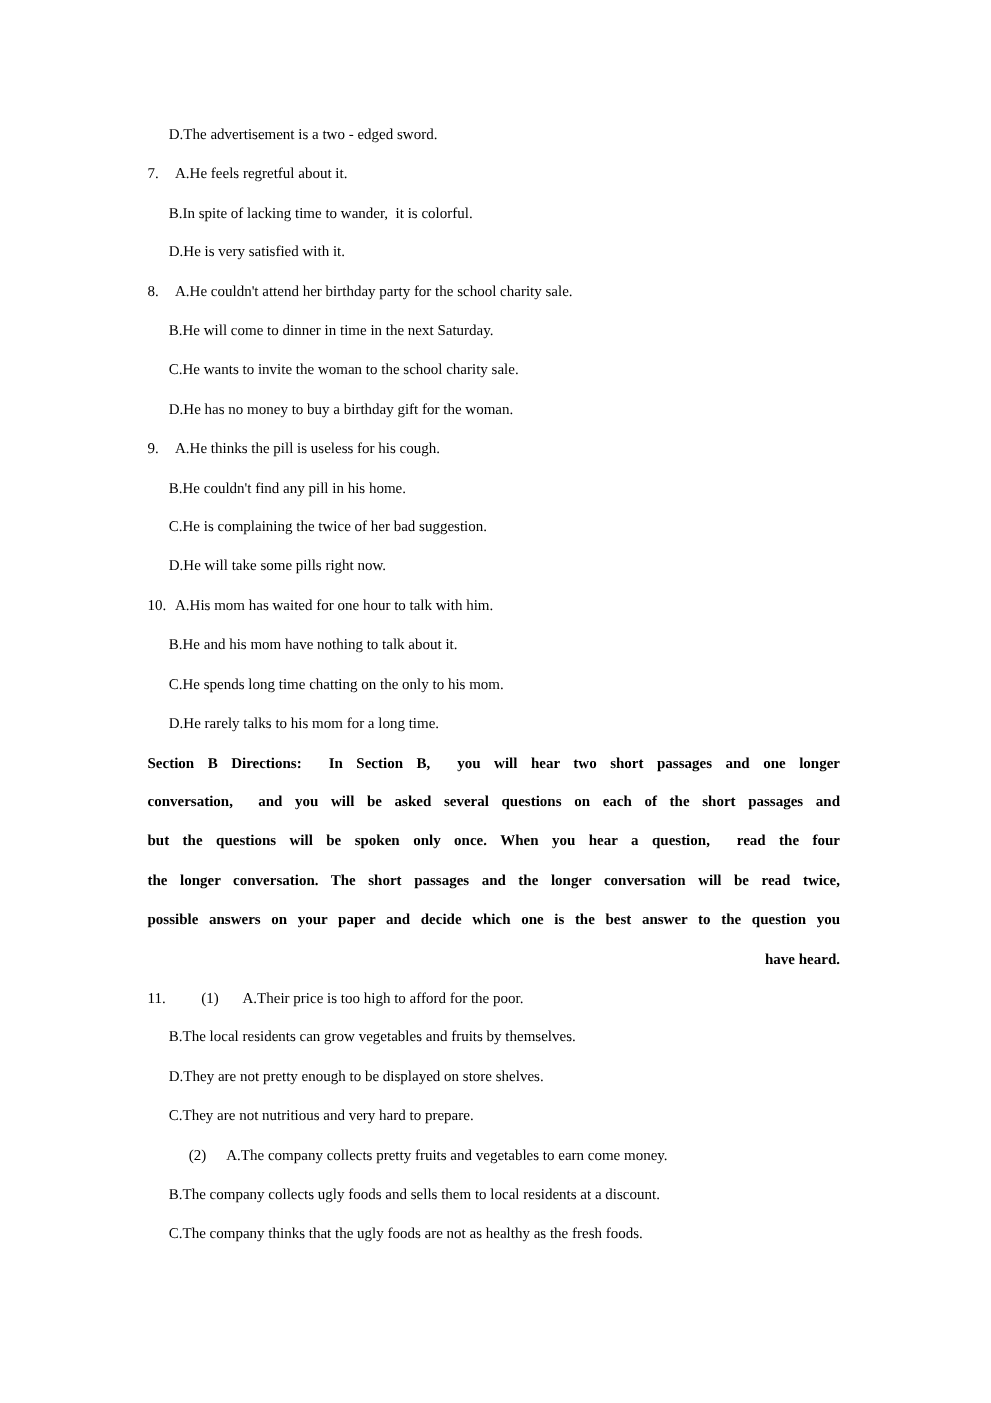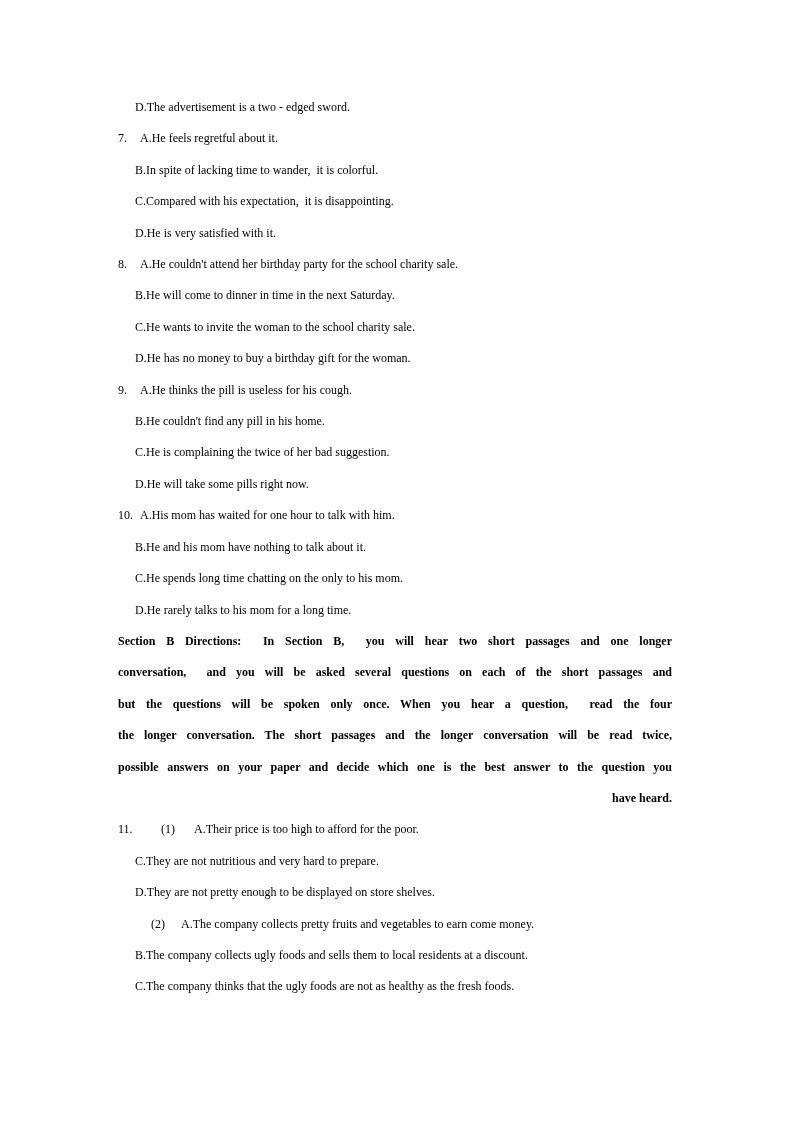--- a/index.html
+++ b/index.html
@@ -57,21 +57,20 @@
 </head>
 <body>
 
 <div class="page">
   <div class="content">
 
     <p class="line opt">D.The advertisement is a two - edged sword.</p>
 
     <p class="line"><span class="num">7.</span><span>A.He feels regretful about it.</span></p>
     <p class="line opt">B.In spite of lacking time to wander,&nbsp; it is colorful.</p>
-    <p class="line opt">C.Compared with his expectation,&nbsp; it is disappointing.</p>
     <p class="line opt">D.He is very satisfied with it.</p>
 
     <p class="line"><span class="num">8.</span><span>A.He couldn't attend her birthday party for the school charity sale.</span></p>
     <p class="line opt">B.He will come to dinner in time in the next Saturday.</p>
     <p class="line opt">C.He wants to invite the woman to the school charity sale.</p>
     <p class="line opt">D.He has no money to buy a birthday gift for the woman.</p>
 
     <p class="line"><span class="num">9.</span><span>A.He thinks the pill is useless for his cough.</span></p>
     <p class="line opt">B.He couldn't find any pill in his home.</p>
     <p class="line opt">C.He is complaining the twice of her bad suggestion.</p>
@@ -83,21 +82,22 @@
     <p class="line opt">D.He rarely talks to his mom for a long time.</p>
 
     <p class="line jline">Section B Directions:&nbsp; In Section B,&nbsp; you will hear two short passages and one longer</p>
     <p class="line jline">conversation,&nbsp; and you will be asked several questions on each of the short passages and</p>
     <p class="line jline">but the questions will be spoken only once. When you hear a question,&nbsp; read the four</p>
     <p class="line jline">the longer conversation. The short passages and the longer conversation will be read twice,</p>
     <p class="line jline">possible answers on your paper and decide which one is the best answer to the question you</p>
     <p class="line bline">have heard.</p>
 
     <p class="line"><span class="num11">11.</span><span class="plabel1">(1)</span><span>A.Their price is too high to afford for the poor.</span></p>
+    <p class="line opt">B.The local residents can grow vegetables and fruits by themselves.</p>
+    <p class="line opt">D.They are not pretty enough to be displayed on store shelves.</p>
     <p class="line opt">C.They are not nutritious and very hard to prepare.</p>
-    <p class="line opt">D.They are not pretty enough to be displayed on store shelves.</p>
 
     <p class="line opt"><span class="plabel2">(2)</span><span>A.The company collects pretty fruits and vegetables to earn come money.</span></p>
     <p class="line opt">B.The company collects ugly foods and sells them to local residents at a discount.</p>
     <p class="line opt">C.The company thinks that the ugly foods are not as healthy as the fresh foods.</p>
 
   </div>
 </div>
 
 </body></html>

